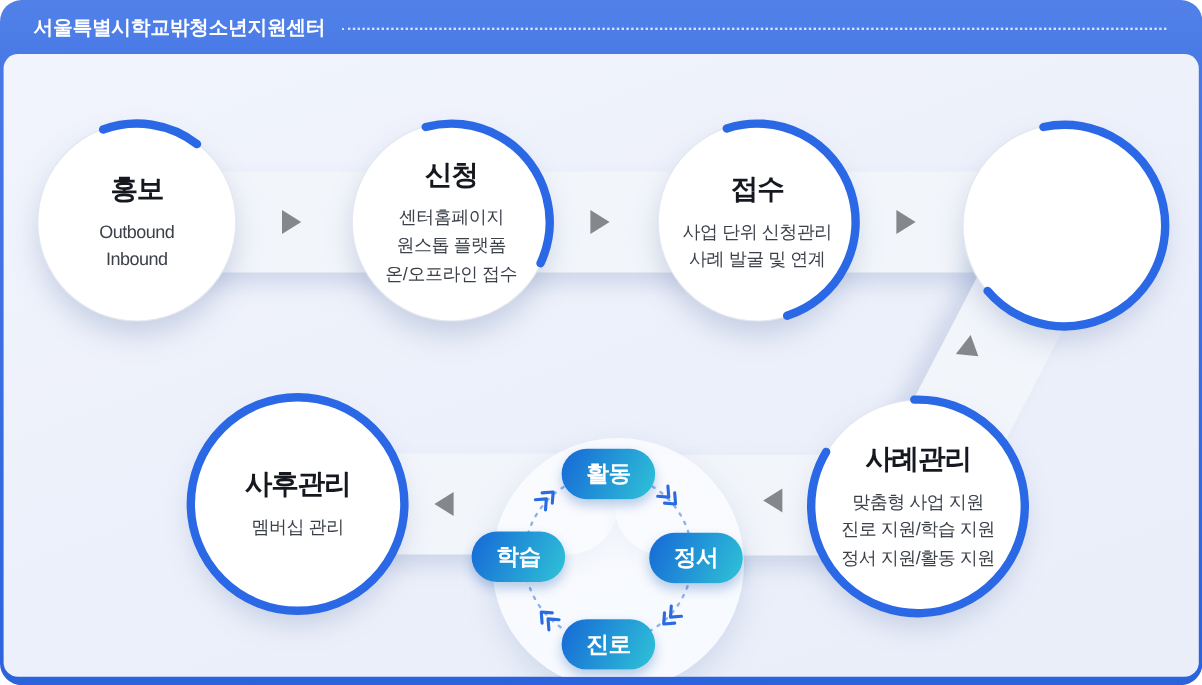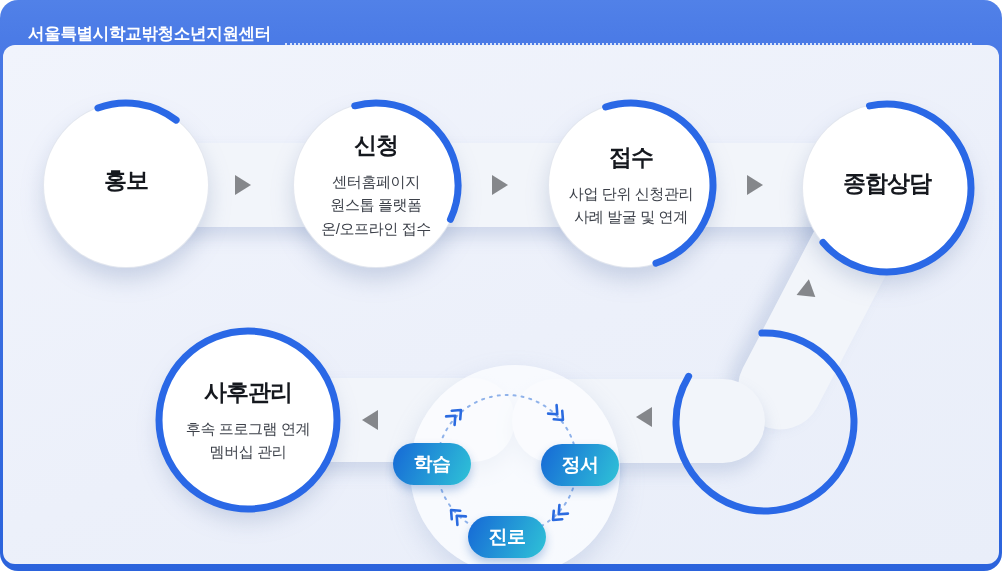--- a/index.html
+++ b/index.html
@@ -19,21 +19,21 @@
     width:1002px;height:571px;overflow:hidden;
   }
   .card{
     position:relative;width:1002px;height:571px;border-radius:18px;
     background:linear-gradient(180deg,var(--header-bg) 0%,#4878e5 10%,var(--card-bottom) 100%);
     overflow:hidden;
   }
   
   .header{
     position:absolute;top:0;left:0;right:0;height:45px;
-    display:flex;align-items:flex-end;padding:0 16px 0 28px;
+    display:flex;align-items:center;padding:0 16px 0 28px;
   }
   .header-title{
     color:#ffffff;font-size:16.5px;font-weight:700;letter-spacing:-0.3px;white-space:nowrap;
   }
   .header-dots{
     flex:1;border-top:2px dotted rgba(255,255,255,.78);margin:2px 14px 0 14px;height:0;
   }
   .header-badge{
     background:#ffffff;color:var(--badge-text);font-weight:700;font-size:14px;
     padding:4px 20px;border-radius:999px;white-space:nowrap;letter-spacing:-0.3px;
@@ -129,28 +129,33 @@
         <svg width="22" height="18" viewBox="0 0 22 18">
             <path d="M3 3 l7 6 -7 6 M11 3 l7 6 -7 6"></path>
           </svg>
       </div>
       <div class="chev" style="left:35px;top:41px;transform:rotate(315deg);">
         <svg width="22" height="18" viewBox="0 0 22 18">
             <path d="M3 3 l7 6 -7 6 M11 3 l7 6 -7 6"></path>
           </svg>
       </div>
 
+      <div class="pill" style="left:58px;top:9px;">활동</div>
       <div class="pill" style="left:58px;top:151px;">진로</div>
       <div class="pill" style="left:131px;top:79px;">정서</div>
       <div class="pill" style="left:-17px;top:78px;">학습</div>
     </div>
 
-    <div class="node" style="left:37px;top:54px;width:172px;height:172px;text-decoration:underline;">
+    <div class="node" style="left:25px;top:54px;width:172px;height:172px;text-decoration:underline;">
       <div class="node-body">
         <div class="node-title">홍보</div>
+        <div class="node-lines">
+          <div>Outbound</div>
+          <div>Inbound</div>
+        </div>
       </div>
       <svg class="ring" width="172" height="172">
         <circle cx="86" cy="86" r="82" stroke-dasharray="82.43539123019616 515.221195188726" transform="rotate(-110 86 86)"></circle>
       </svg>
     </div>
 
     <div class="node" style="left:542px;top:54px;width:172px;height:172px;">
       <div class="node-body">
         <div class="node-title">접수</div>
         <div class="node-lines">
@@ -172,38 +177,44 @@
           <div>온/오프라인 접수</div>
         </div>
       </div>
       <svg class="ring" width="172" height="172">
         <circle cx="86" cy="86" r="82" stroke-dasharray="185.47963026794136 515.221195188726" transform="rotate(-105 86 86)"></circle>
       </svg>
     </div>
 
     <div class="node" style="left:796px;top:55px;width:176px;height:176px;">
       <div class="node-body">
-        <div class="node-title">종합상담</div>
       </div>
       <svg class="ring" width="176" height="176">
         <circle cx="88" cy="88" r="84" stroke-dasharray="353.61766908806715 527.7875658030853" transform="rotate(-102 88 88)"></circle>
       </svg>
     </div>
 
     <div class="node big" style="left:669px;top:284px;width:186px;height:186px;">
+      <div class="node-body">
+        <div class="node-title">사례관리</div>
+        <div class="node-lines">
+          <div>맞춤형 사업 지원</div>
+          <div>진로 지원/학습 지원</div>
+          <div>정서 지원/활동 지원</div>
+        </div>
+      </div>
       <svg class="ring" width="186" height="186">
         <circle cx="93" cy="93" r="89" stroke-dasharray="469.73093356474584 559.2034923389832" transform="rotate(-92 93 93)"></circle>
       </svg>
     </div>
 
     <div class="node big" style="left:152px;top:282px;width:186px;height:186px;">
       <div class="node-body">
         <div class="node-title">사후관리</div>
         <div class="node-lines">
-          <div>후속 프로그램 연계</div>
           <div>멤버십 관리</div>
         </div>
       </div>
       <svg class="ring" width="186" height="186">
         <circle cx="93" cy="93" r="89" stroke-dasharray="559.2034923389832 559.2034923389832" transform="rotate(-90 93 93)"></circle>
       </svg>
     </div>
 
     <div class="arrow right" style="left:232px;top:130px;"></div>
     <div class="arrow right" style="left:489px;top:130px;"></div>

